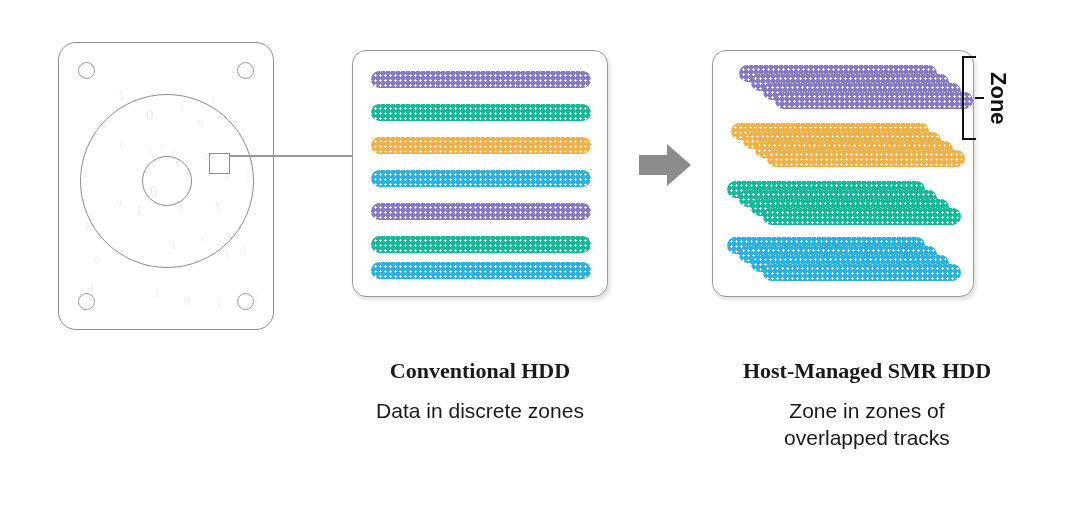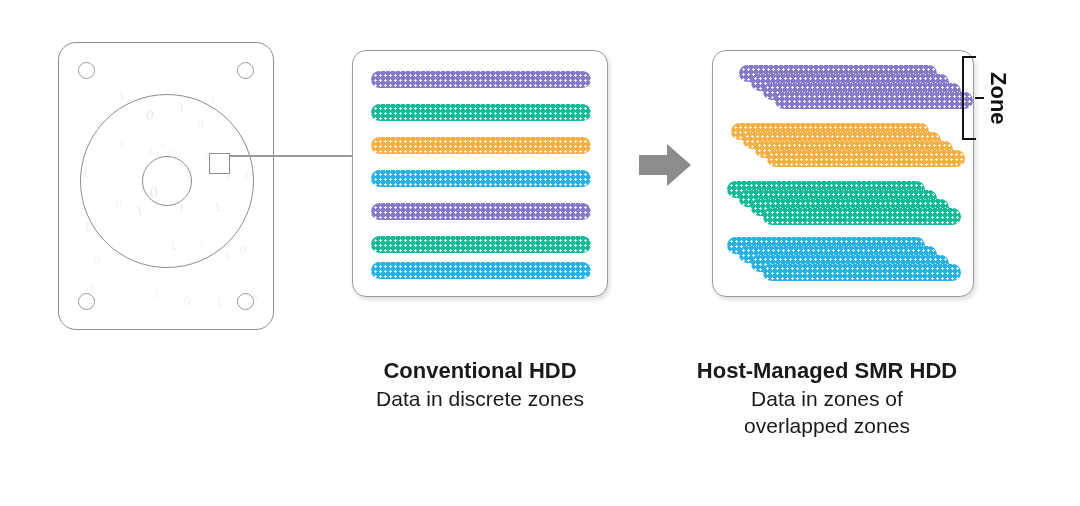--- a/index.html
+++ b/index.html
@@ -201,26 +201,27 @@
     letter-spacing: 0px;
   }
 
   
   .caption {
     position: absolute;
     text-align: center;
     color: #1a1a1a;
   }
   #caption-conventional { left: 320px; top: 357px; width: 320px; }
-  #caption-smr          { left: 652px; top: 357px; width: 350px; }
+  #caption-smr          { left: 692px; top: 357px; width: 350px; }
   .caption-title {
     font-size: 22px;
     font-weight: bold;
     line-height: 28px;
-    margin-bottom: 0;
+    margin-bottom: 12px;
+    font-family: Liberation Serif, serif;
   }
   .caption-sub {
     font-size: 21px;
     font-weight: normal;
     line-height: 27px;
   }
 </style>
 </head>
 <body>
 
@@ -328,17 +329,17 @@
     <div id="zone-label">Zone</div>
   </div>
 
   <div class="caption" id="caption-conventional">
     <div class="caption-title">Conventional HDD</div>
     <div class="caption-sub">Data in discrete zones</div>
   </div>
 
   <div class="caption" id="caption-smr">
     <div class="caption-title">Host-Managed SMR HDD</div>
-    <div class="caption-sub">Data in zones of</div>
-    <div class="caption-sub">overlapped zones</div>
+    <div class="caption-sub">Zone in zones of</div>
+    <div class="caption-sub">overlapped tracks</div>
   </div>
 
 </div>
 
 </body></html>

